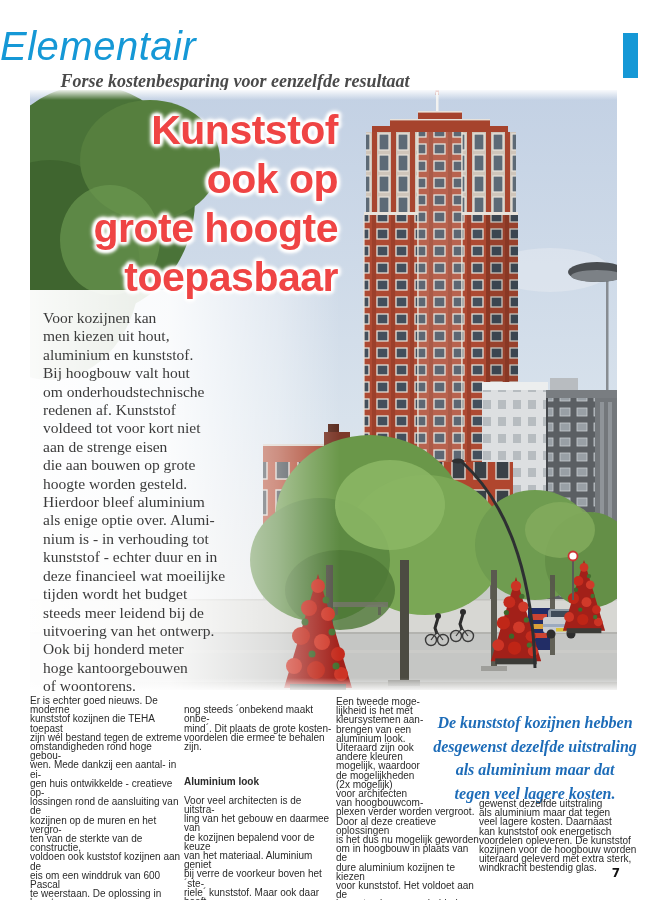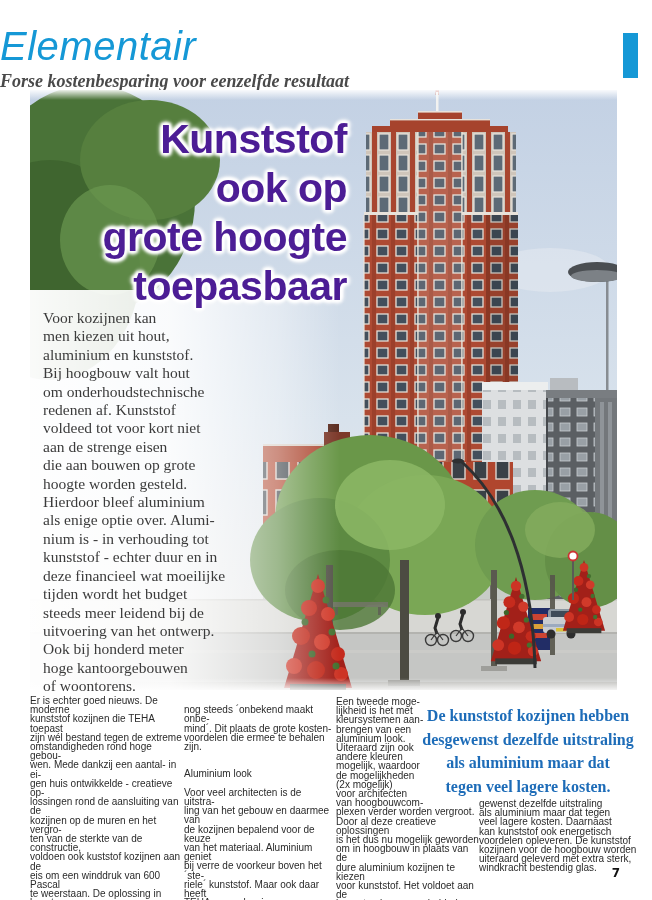--- a/index.html
+++ b/index.html
@@ -9,51 +9,51 @@
   }
   .brand {
     position:absolute; top:24px; left:0; width:605px; text-align:left;
     font-family:"Liberation Sans", sans-serif; font-style:italic;
     font-size:40px; color:#1598d6; letter-spacing:0.5px; line-height:44px;
   }
   .brand-bar {
     position:absolute; left:623px; top:33px; width:15px; height:45px; background:#1598d6;
   }
   .kicker {
-    position:absolute; top:71px; left:0; width:470px; text-align:left;
+    position:absolute; top:71px; left:0; width:470px; text-align:center;
     font-family:"Liberation Serif", serif; font-style:italic; font-weight:bold;
     font-size:18px; color:#4a4a4a; line-height:20px;
   }
   .photo { position:absolute; left:30px; top:90px; width:587px; height:600px; }
   .headline {
-    position:absolute; left:35px; top:98px; width:295px; margin:17px;
+    position:absolute; left:35px; top:98px; width:295px; margin:8px;
     text-align:right; font-weight:bold; font-size:41px; line-height:49px;
-    color:#4c1d95; white-space:pre-line; letter-spacing:-0.5px;
+    color:#ef4444; white-space:pre-line; letter-spacing:-0.5px;
     text-shadow:
       -2px -2px 3px #fff, 2px -2px 3px #fff, -2px 2px 3px #fff, 2px 2px 3px #fff,
       -3px 0 4px #fff, 3px 0 4px #fff, 0 -3px 4px #fff, 0 3px 4px #fff;
   }
   .intro {
     position:absolute; left:35px; top:301px; width:271px; margin:8px;
     text-align:left; font-family:Liberation Serif, serif;
     font-size:15.5px; line-height:18.4px; color:#3b3b3b; white-space:pre-line;
   }
   .col {
     position:absolute; font-size:10px; line-height:9.2px; color:#2a2a2a;
     white-space:pre-line; font-family:"Liberation Sans", sans-serif;
   }
   .col1 { left:30px;  top:696px; width:152px; }
   .col2 { left:184px; top:696px; width:148px; }
   .col3 { left:336px; top:697px; width:146px; }
   .col4 { left:479px; top:799px; width:158px; }
-  .subhead { font-weight:normal; margin-top:9px; }
+  .subhead { font-weight:bold; margin-top:17px; }
   .quote {
-    position:absolute; left:416px; top:701px; width:218px; margin:3px;
+    position:absolute; left:416px; top:701px; width:218px; margin:10px;
     text-align:center; font-family:"Liberation Serif", serif;
-    font-weight:bold; font-size:16px; line-height:23.5px;
+    font-style:italic; font-weight:bold; font-size:16px; line-height:23.5px;
     color:#1d6cb8; white-space:pre-line;
   }
   .pagenum {
     position:absolute; left:592px; top:866px; width:28px; text-align:right;
     font-family:"DejaVu Sans", sans-serif; font-weight:bold; font-size:12px; color:#111;
   }
 </style>
 </head>
 <body>
 

